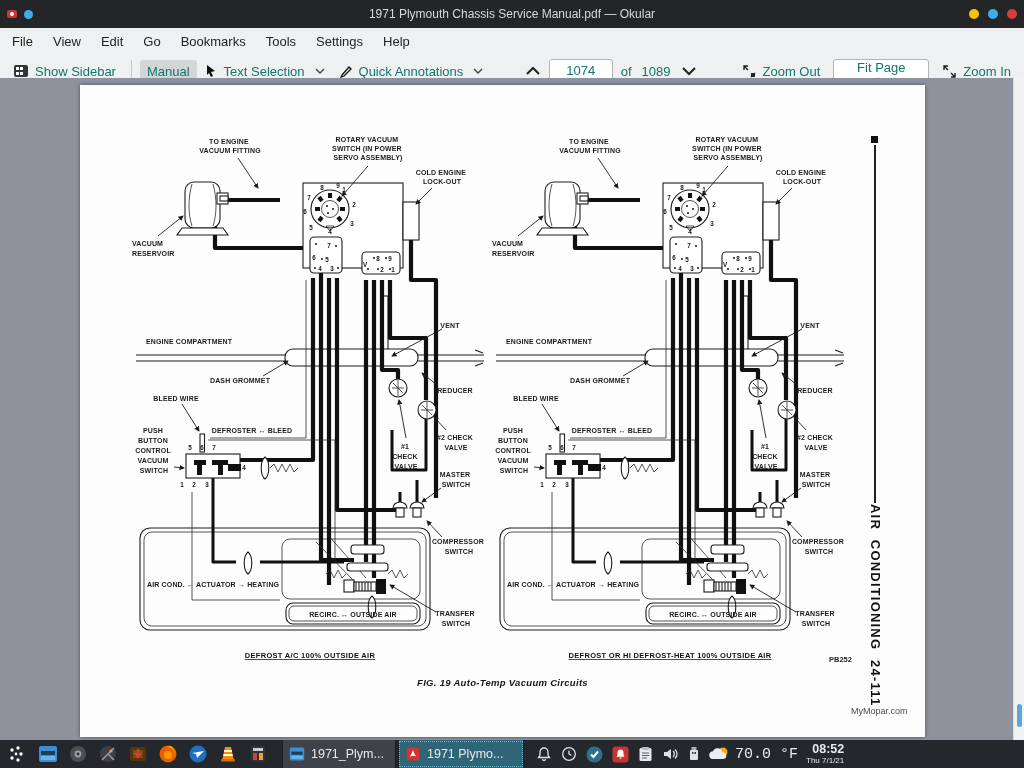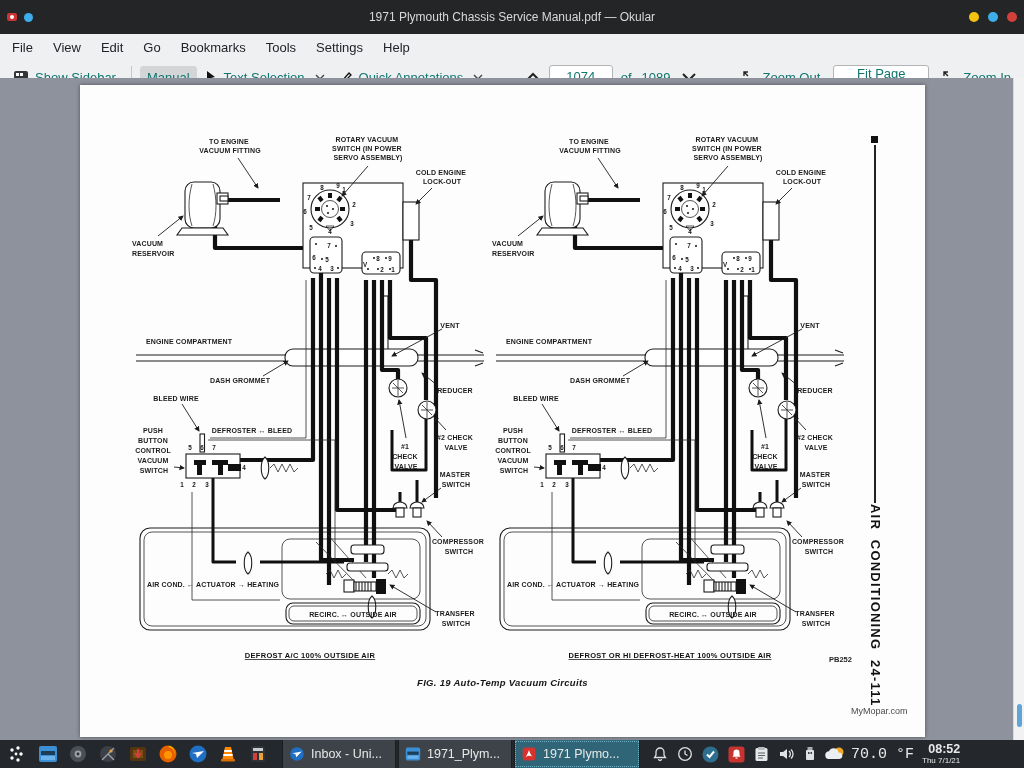--- a/index.html
+++ b/index.html
@@ -1,19 +1,19 @@
 <!DOCTYPE html>
 <html style="--titlebar_bg: #242527; --menubar_bg: #eff0f1; --content_bg: #8d929c; --page_bg: #fdfdfd; --taskbar_bg: #24282c; --active_task: #2f6577; --scrollbar_thumb: #5fa5d7; --min_yellow: #f5c211; --max_blue: #3daee9; --close_red: #d2403c; --pdf_red: #d6322e;"><head>
 <meta charset="utf-8">
 <style>
   html,body{margin:0;padding:0;}
   body{width:1024px;height:768px;overflow:hidden;font-family:"Liberation Sans",sans-serif;
        background:var(--content_bg,#8d929c);position:relative;}
   
-  .titlebar{height:34px;background:var(--titlebar_bg,#242527);display:flex;align-items:center;
+  .titlebar{height:28px;background:var(--titlebar_bg,#242527);display:flex;align-items:center;
             color:#d8d9da;font-size:12px;position:relative;}
   .titlebar .tl-icons{display:flex;gap:6px;margin-left:6px;align-items:center;}
   .titlebar .title{position:absolute;left:0;right:0;text-align:center;pointer-events:none;}
   .wc{width:10px;height:10px;border-radius:50%;display:inline-block;}
   
   .menubar{height:27px;background:var(--menubar_bg,#eff0f1);display:flex;align-items:center;
            color:#20242a;font-size:13px;padding-left:2px;}
   .menubar span{padding:4px 10px;cursor:default;}
   
   .toolbar{height:32px;background:var(--menubar_bg,#eff0f1);border-bottom:1px solid #c9cacb;
@@ -747,27 +747,20 @@
       <rect x="3" y="2" width="14" height="16" rx="1.5" fill="#2f3338"></rect>
       <rect x="5" y="4" width="10" height="3" fill="#c8cdd2"></rect>
       <rect x="5" y="9" width="4" height="7" fill="#d2403c"></rect>
       <rect x="11" y="9" width="4" height="7" fill="#e8a33d"></rect>
     </svg>
   </div>
 
   <div class="winbtns">
     <div class="winbtn">
       <svg width="16" height="16" viewBox="0 0 20 20">
-        <circle cx="10" cy="10" r="8.5" fill="#1f6fc2"></circle>
-        <path d="M4,9 L16,7 L9,14 L8,10 Z" fill="#fff"></path>
-      </svg>
-      <span>Inbox - Uni...</span>
-    </div>
-    <div class="winbtn">
-      <svg width="16" height="16" viewBox="0 0 20 20">
         <rect x="1" y="2" width="18" height="16" rx="2" fill="#3b8fd4"></rect>
         <rect x="3" y="7" width="14" height="4" fill="#1d3d57"></rect>
         <rect x="3" y="12" width="14" height="4" fill="#6db2e8"></rect>
       </svg>
       <span>1971_Plym...</span>
     </div>
     <div class="winbtn active">
       <svg width="16" height="16" viewBox="0 0 20 20">
         <rect x="2" y="2" width="16" height="16" rx="3" fill="var(--pdf_red,#d6322e)"></rect>
         <path d="M6,14 C8,10 9,8 10,5 C11,8 12,11 14,13 C11,12 9,12 6,14 Z" fill="#fff"></path>

